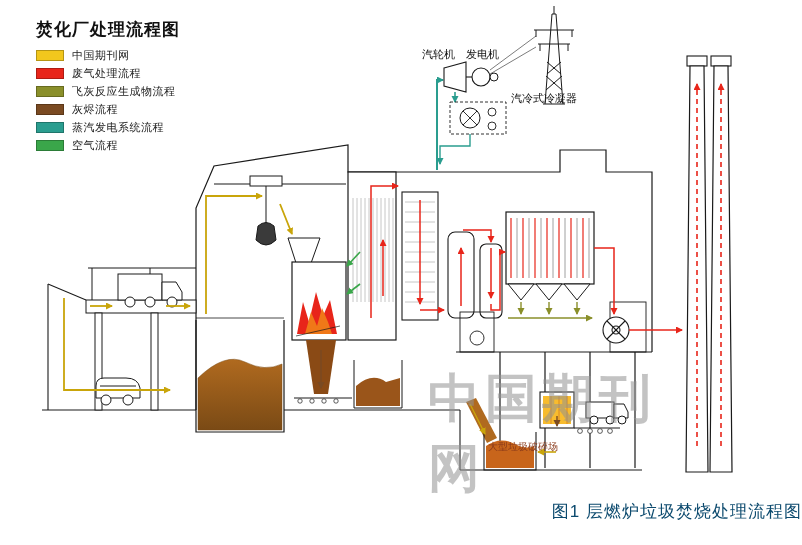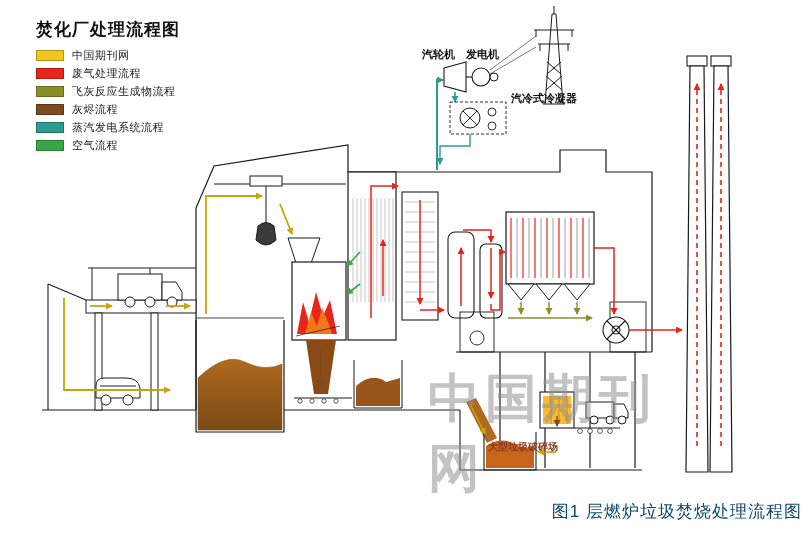--- a/index.html
+++ b/index.html
@@ -4,21 +4,21 @@
 <style>
   html,body{margin:0;padding:0;background:#fff;}
   body{width:802px;height:545px;font-family:"Liberation Sans","DejaVu Sans",sans-serif;overflow:hidden;}
   .canvas{position:relative;width:666px;height:545px;background:#fff;}
   .diagram-svg{position:absolute;left:0;top:0;}
   .legend{position:absolute;left:36px;top:18px;z-index:5;}
   .legend-title{font-size:17px;font-weight:bold;color:#111;margin-bottom:7px;letter-spacing:1px;}
   .legend-row{display:flex;align-items:center;margin:3px 0;}
   .swatch{display:inline-block;width:26px;height:9px;margin-right:8px;border:0.5px solid rgba(0,0,0,.25);}
   .legend-label{font-size:11px;color:#222;letter-spacing:.5px;}
-  .diagram-label{position:absolute;font-size:11px;color:#111;z-index:4;white-space:nowrap;font-weight:bold;}
+  .diagram-label{position:absolute;font-size:11px;color:#111;z-index:4;white-space:nowrap;}
   .lbl-turbine{left:422px;top:47px;}
   .lbl-generator{left:466px;top:47px;}
   .lbl-condenser{left:511px;top:91px;}
   .lbl-shredder{left:488px;top:440px;font-size:10px;color:#8a3a1a;}
   .watermark{position:absolute;z-index:6;pointer-events:none;}
   .wm-name{left:428px;top:364px;font-size:52px;letter-spacing:5px;color:rgba(145,145,145,.55);font-weight:bold;}
   .wm-url{left:410px;top:446px;font-size:32px;letter-spacing:1px;color:rgba(120,120,120,.8);}
   .caption{position:absolute;left:0;top:500px;width:802px;text-align:right;font-size:17px;color:#0c4a6e;z-index:5;letter-spacing:1px;}
 </style>
 </head>

